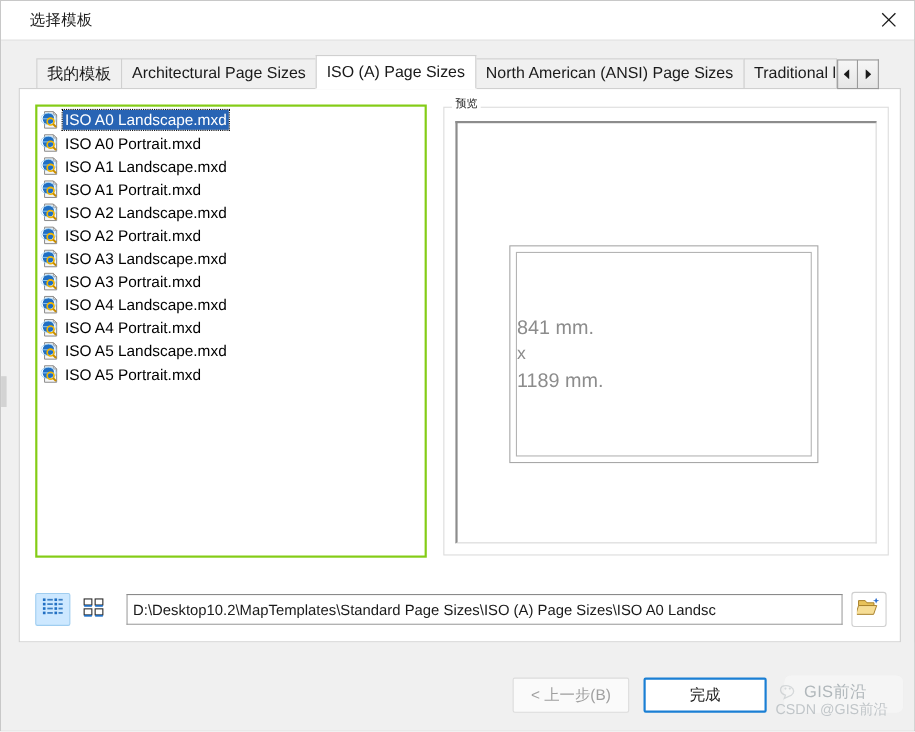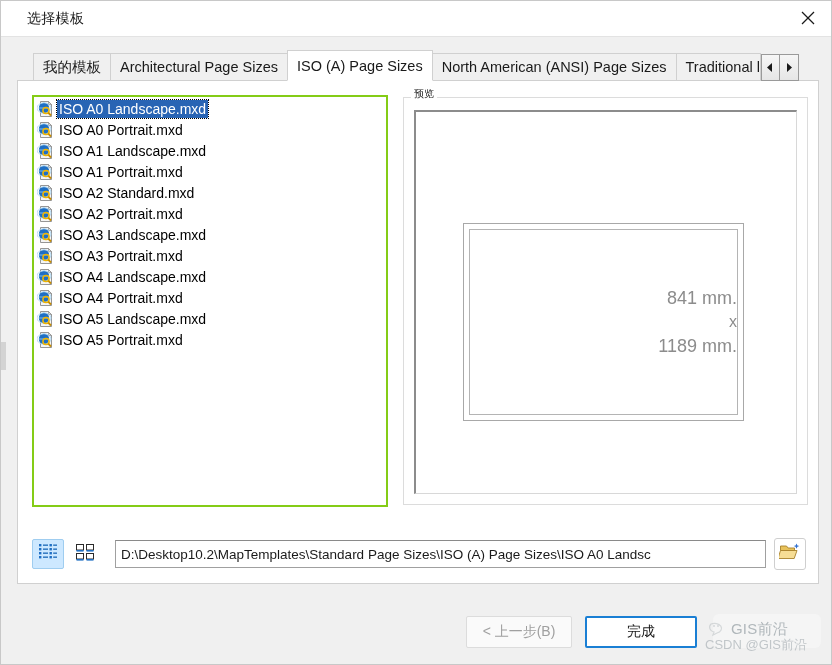--- a/index.html
+++ b/index.html
@@ -187,21 +187,21 @@
     width: 281px; height: 198px;
     background: #ffffff;
     border: 1px solid #a8a8a8;
   }
   .page-inner {
     position: absolute;
     left: 5px; top: 5px; right: 5px; bottom: 5px;
     border: 1px solid #b4b4b4;
     display: flex;
     flex-direction: column;
-    align-items: flex-end;
+    align-items: flex-start;
     justify-content: center;
   }
   .dim-line {
     font-size: 18px;
     color: #8c8c8c;
     line-height: 24px;
     font-family: "Liberation Sans", "DejaVu Sans", sans-serif;
   }
   .dim-line.small { font-size: 16px; }
 
@@ -449,21 +449,21 @@
           <span class="mxd-icon">
             <svg width="18" height="18" viewBox="0 0 18 18">
               <path d="M3.5 1.5 h8 l3 3 v12 h-11 z" fill="#f5f5f5" stroke="#8a8a8a" stroke-width="0.9"></path>
               <path d="M11.5 1.5 v3 h3 z" fill="#dcdcdc" stroke="#8a8a8a" stroke-width="0.7"></path>
               <circle cx="7" cy="8" r="5.2" fill="#1f6fc4"></circle>
               <path d="M2 8 h10 M7 2.8 a7 5.2 0 0 1 0 10.4 a7 5.2 0 0 1 0 -10.4" fill="none" stroke="#9fd2f5" stroke-width="0.8"></path>
               <circle cx="9" cy="10.5" r="3.1" fill="none" stroke="#f0b500" stroke-width="1.5"></circle>
               <line x1="11.2" y1="12.7" x2="14" y2="15.5" stroke="#c78c00" stroke-width="1.8"></line>
             </svg>
           </span>
-          <span class="label">ISO A2 Standard.mxd</span>
+          <span class="label">ISO A2 Landscape.mxd</span>
         </div>
         <div class="list-item">
           <span class="mxd-icon">
             <svg width="18" height="18" viewBox="0 0 18 18">
               <path d="M3.5 1.5 h8 l3 3 v12 h-11 z" fill="#f5f5f5" stroke="#8a8a8a" stroke-width="0.9"></path>
               <path d="M11.5 1.5 v3 h3 z" fill="#dcdcdc" stroke="#8a8a8a" stroke-width="0.7"></path>
               <circle cx="7" cy="8" r="5.2" fill="#1f6fc4"></circle>
               <path d="M2 8 h10 M7 2.8 a7 5.2 0 0 1 0 10.4 a7 5.2 0 0 1 0 -10.4" fill="none" stroke="#9fd2f5" stroke-width="0.8"></path>
               <circle cx="9" cy="10.5" r="3.1" fill="none" stroke="#f0b500" stroke-width="1.5"></circle>
               <line x1="11.2" y1="12.7" x2="14" y2="15.5" stroke="#c78c00" stroke-width="1.8"></line>

